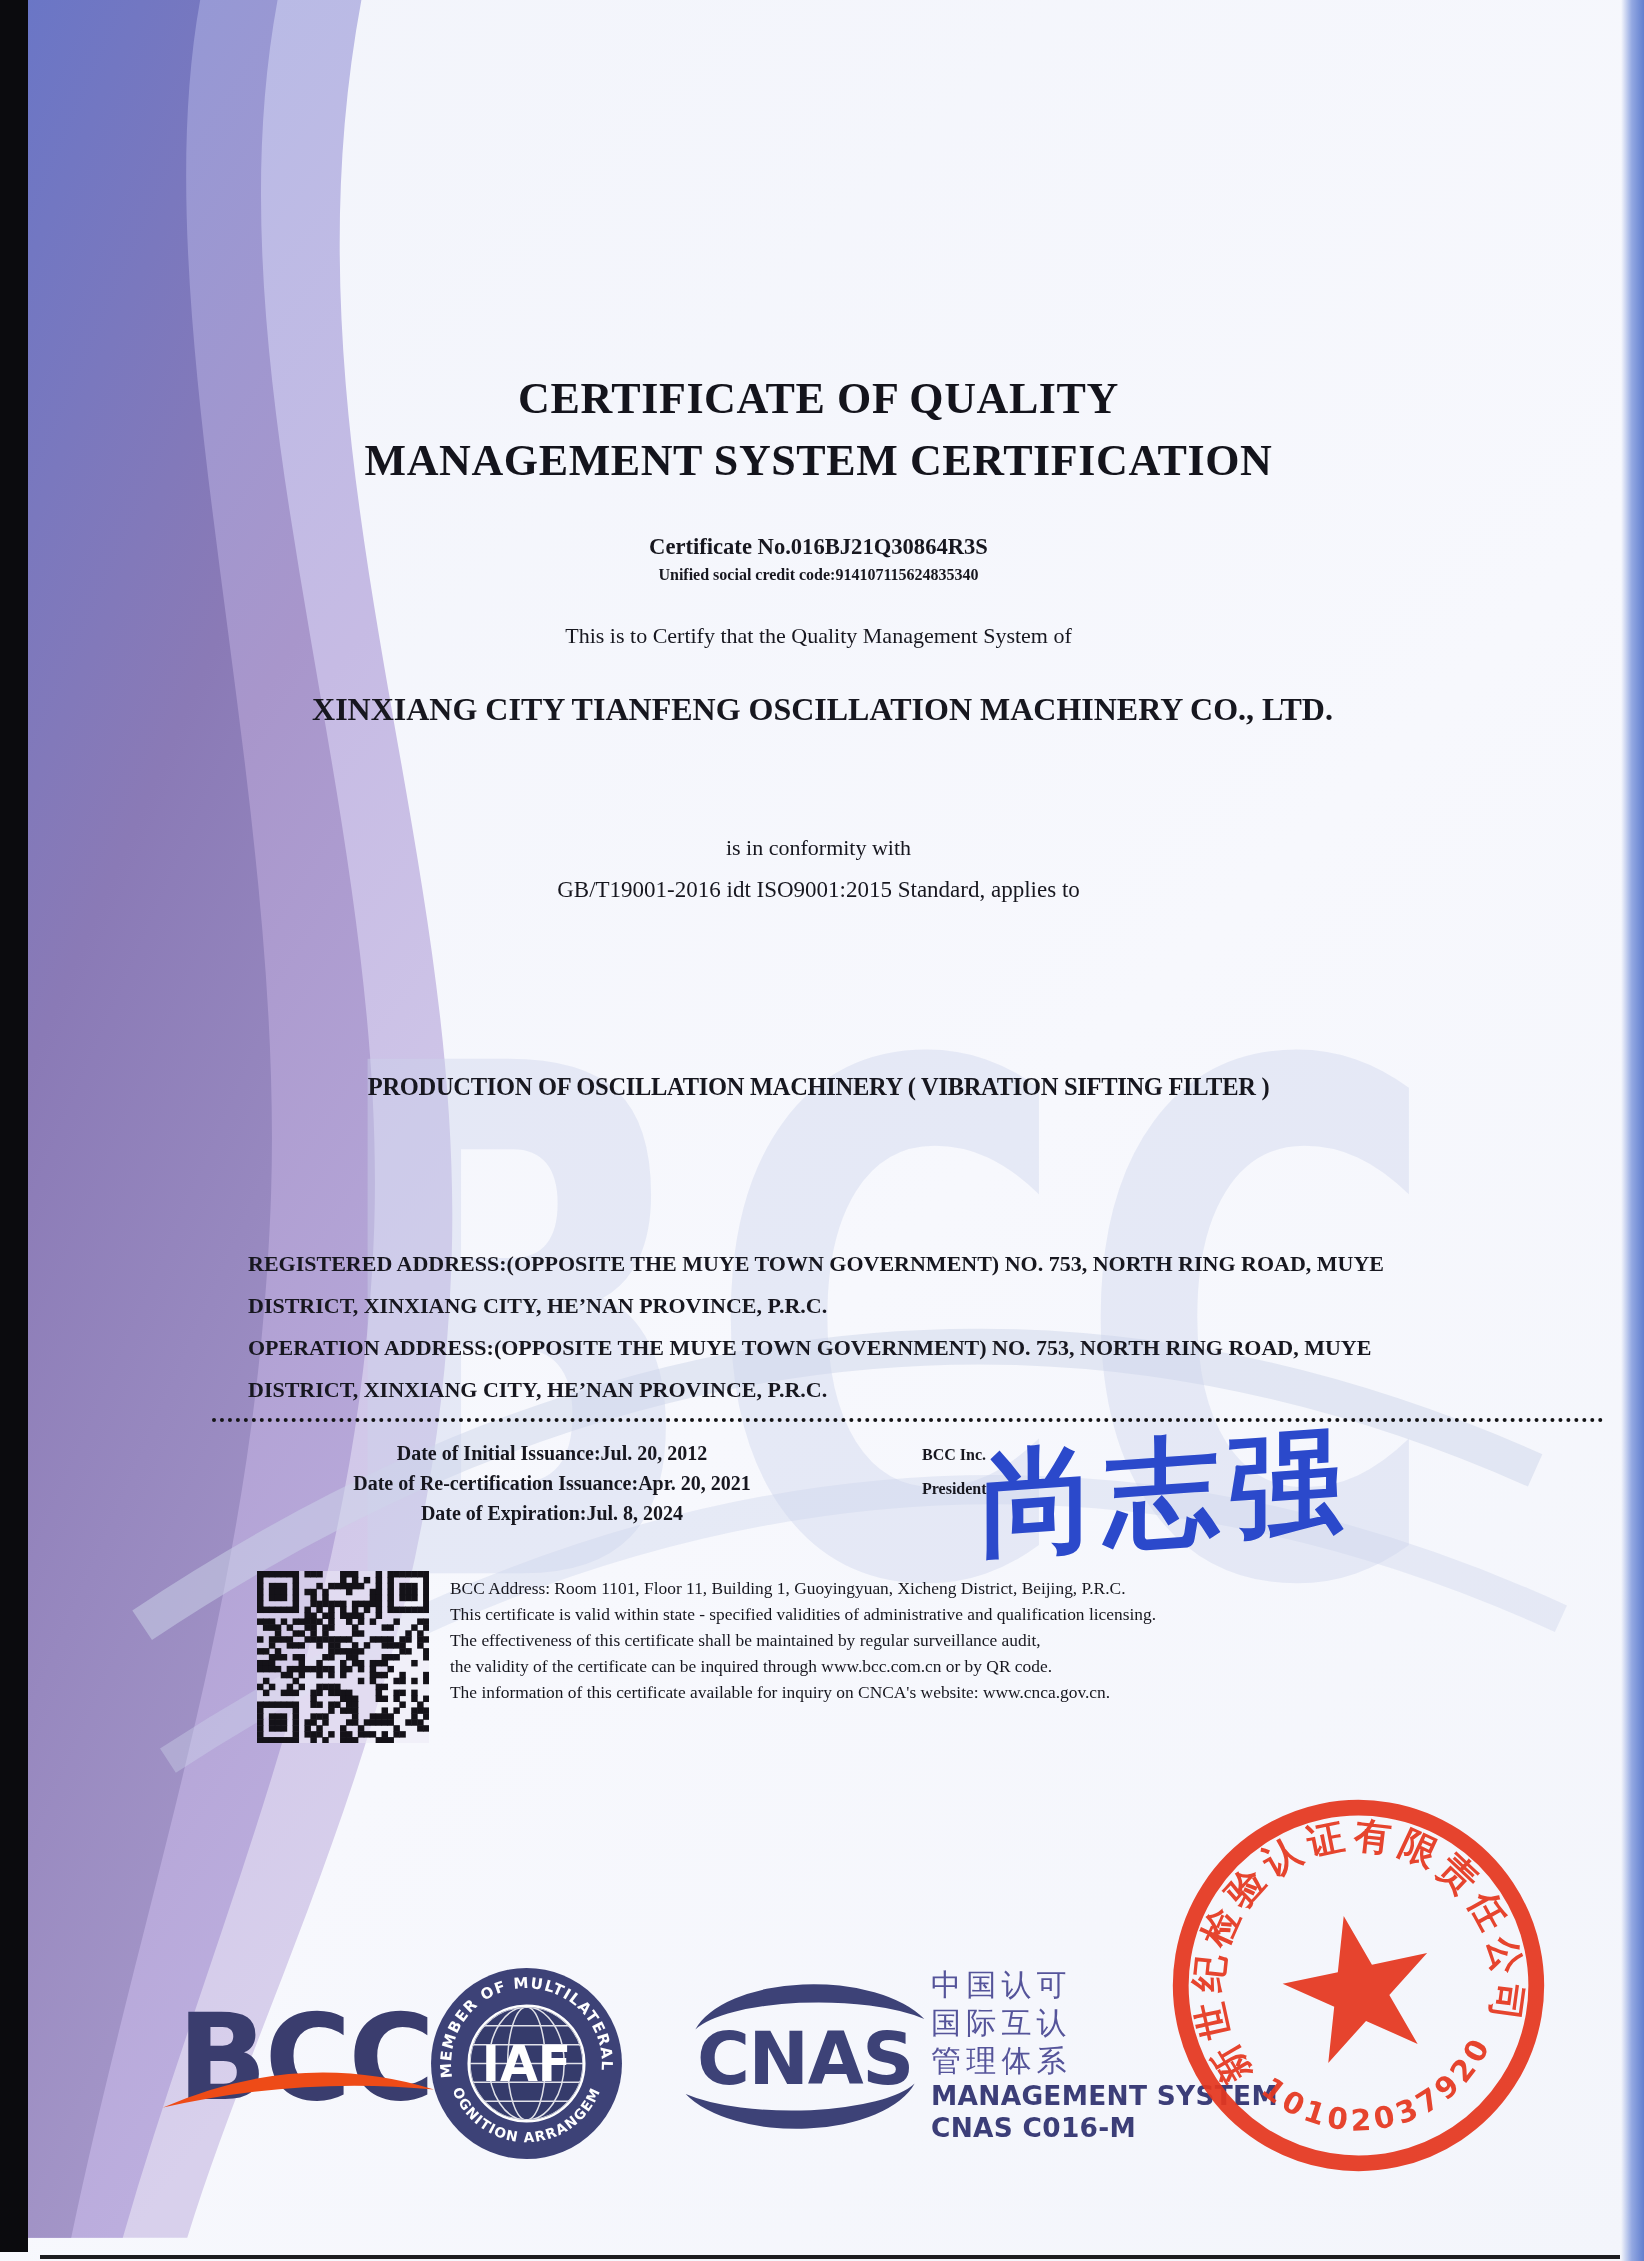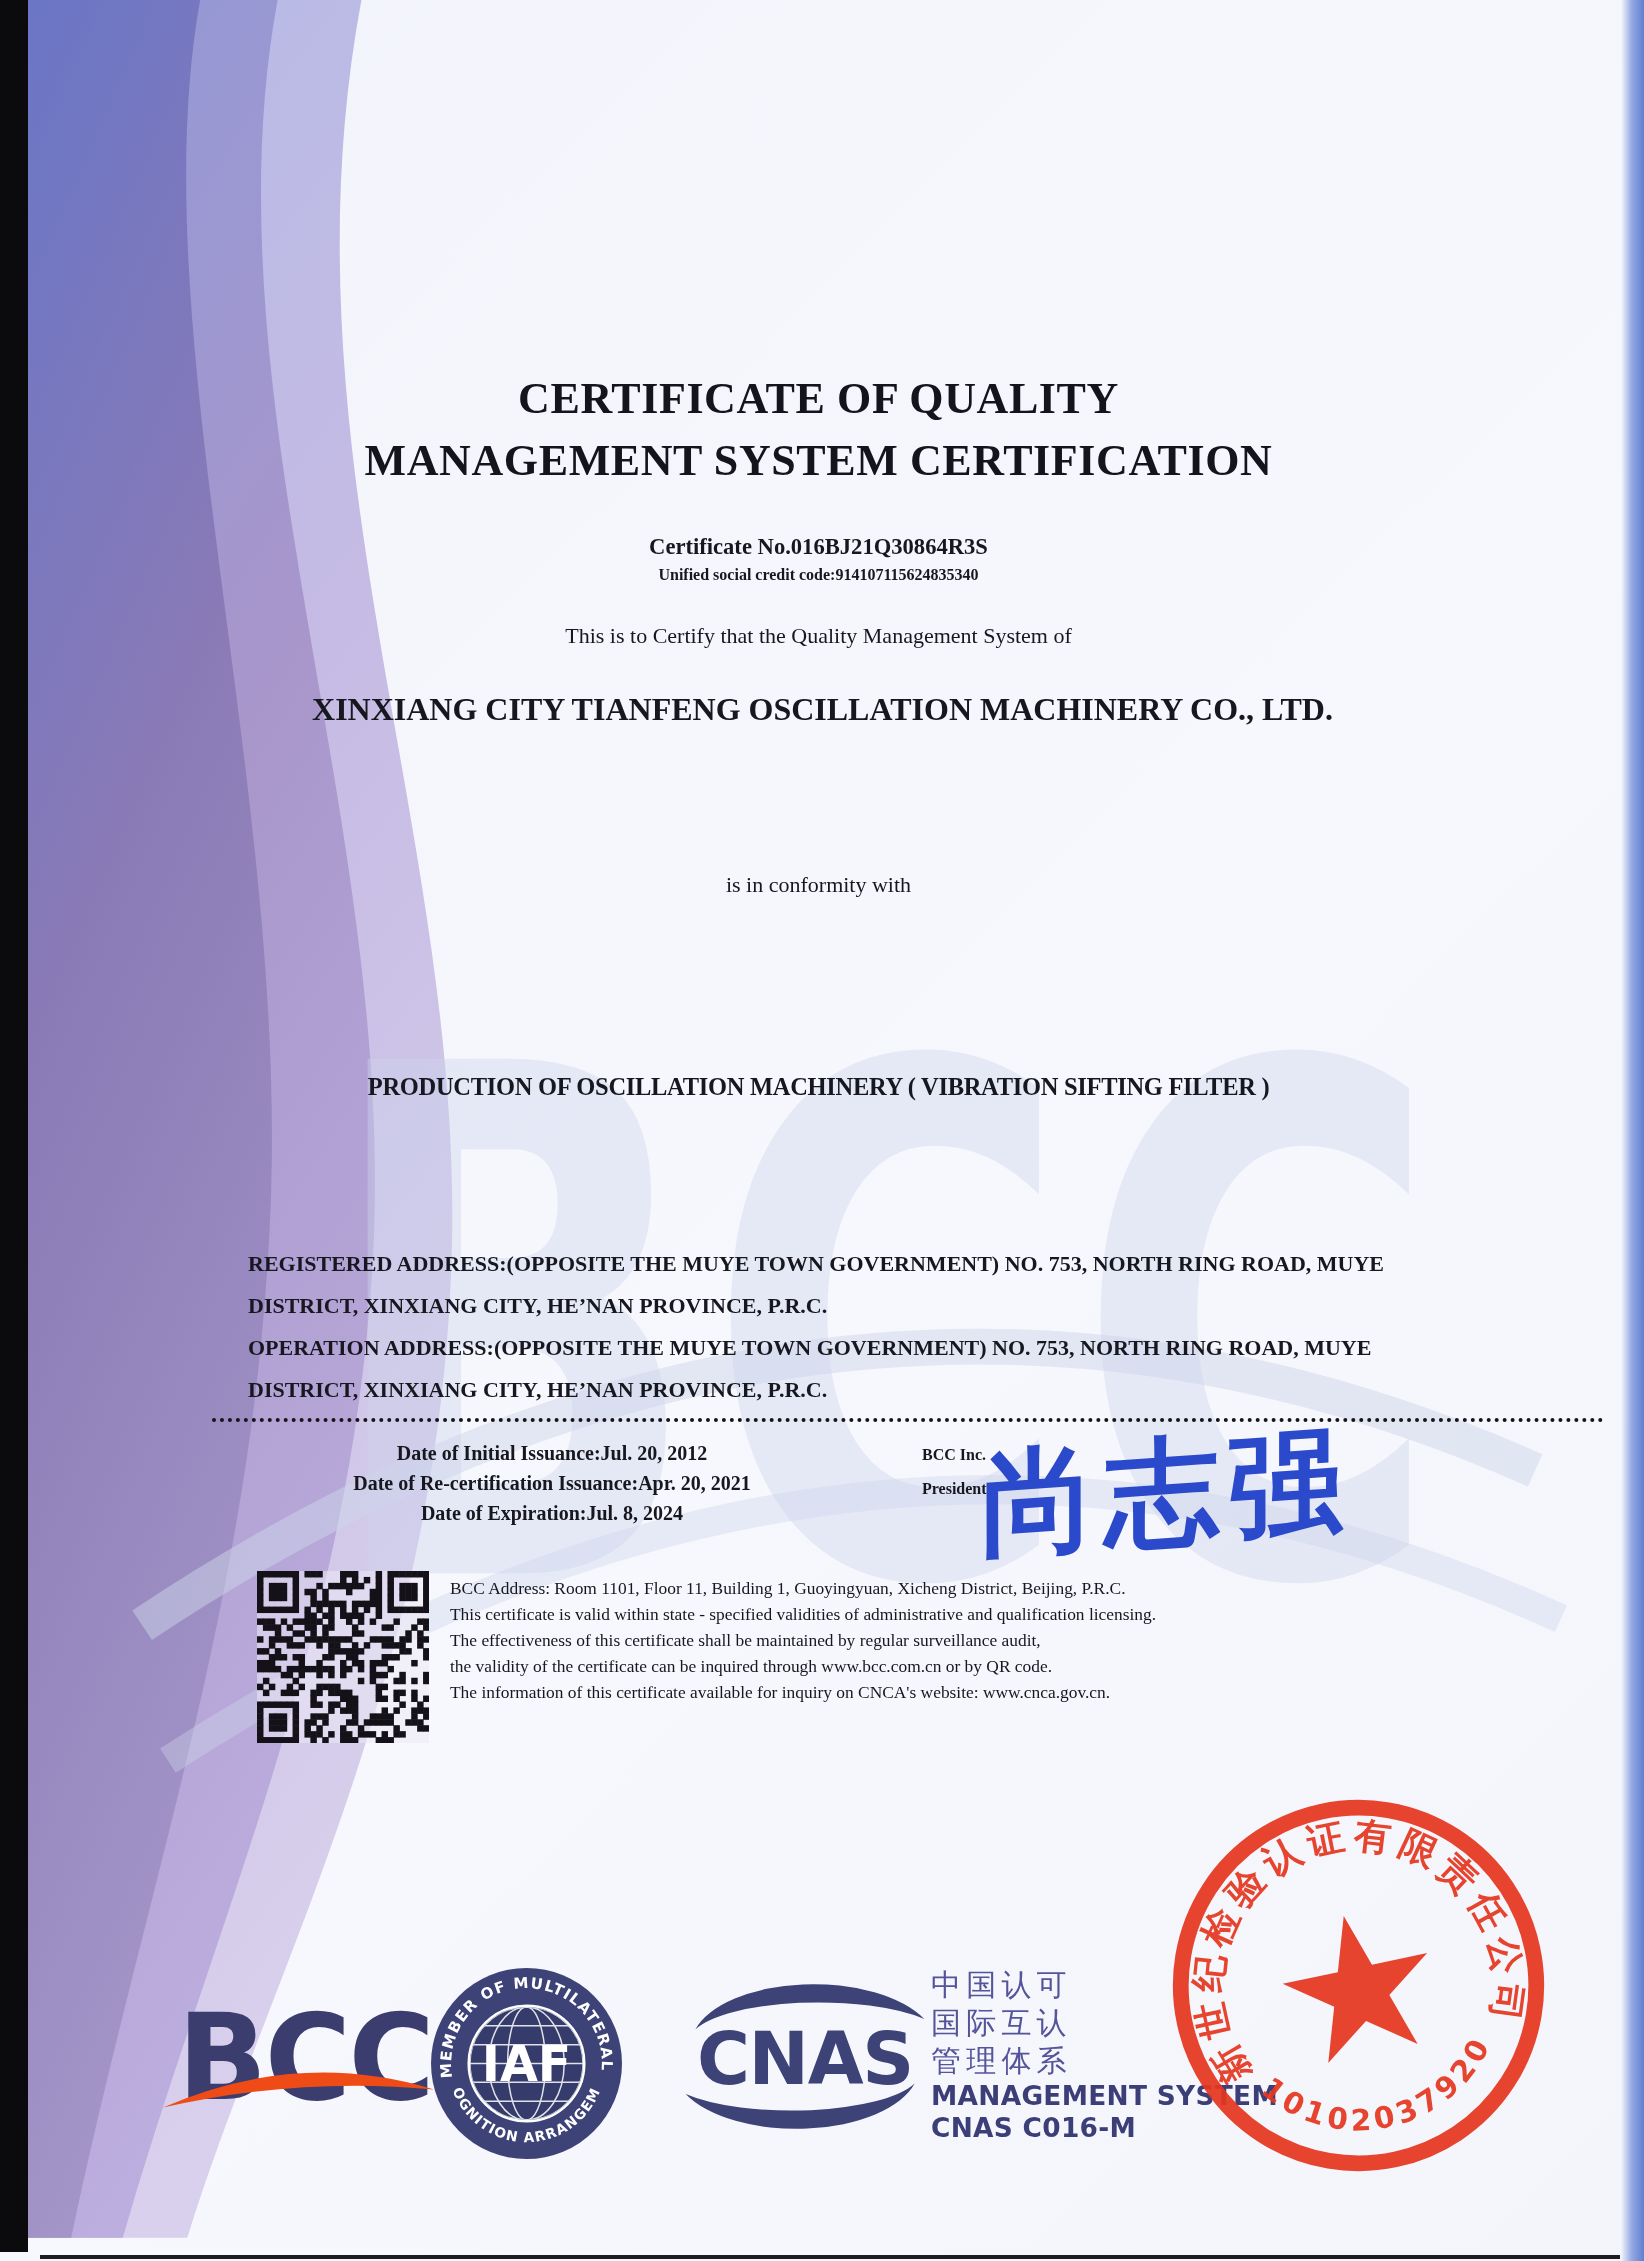--- a/index.html
+++ b/index.html
@@ -13,21 +13,21 @@
   .bands,.wm-svg{left:0;top:0;z-index:0;}
   .wm-text{left:322px;top:967px;width:1096px;text-align:center;font-family:"DejaVu Sans",sans-serif;font-weight:900;font-size:497px;line-height:510px;color:rgba(206,213,235,0.42);transform:scaleY(1.42);transform-origin:50% 0;z-index:1;letter-spacing:5.2px;}
   
   .z2{z-index:2;}
   .center{left:0;width:1637px;text-align:center;}
   .title{top:368px;font-size:44px;font-weight:700;line-height:62px;letter-spacing:0.6px;color:#14141c;}
   .certno{top:534px;font-size:22.6px;font-weight:700;}
   .social{top:566px;font-size:16px;font-weight:700;}
   .intro{top:623px;font-size:22px;font-weight:500;}
   .company{top:685px;left:255px;width:1135px;text-align:center;font-size:32px;font-weight:700;line-height:48px;}
-  .conformity{top:835px;font-size:22px;font-weight:500;margin-top:37px;}
+  .conformity{top:835px;font-size:22px;font-weight:500;}
   .standard{top:877px;font-size:23px;font-weight:500;}
   .scope{top:1073px;font-size:24.5px;font-weight:600;letter-spacing:-0.3px;}
   .addresses{top:1243px;left:248px;width:1148px;text-align:left;font-size:22px;font-weight:600;line-height:42px;}
   .divider{top:1418px;left:212px;width:1392px;border-top:4.5px dotted #151517;}
   .dates{top:1438px;left:252px;width:600px;text-align:center;font-size:20px;font-weight:600;line-height:30px;}
   .issuer{top:1438px;left:922px;font-size:16px;font-weight:600;line-height:34px;}
   .signature{top:1412px;left:980px;width:490px;font-family:"DejaVu Sans",sans-serif;font-size:115px;font-weight:700;color:#2b49cb;transform:rotate(-4deg) skewX(-4deg);letter-spacing:9px;z-index:3;}
   .qr{top:1571px;left:257px;width:172px;height:172px;background:rgba(236,233,246,0.55);z-index:2;}
   .fineprint{top:1575px;left:450px;width:955px;font-size:17.4px;font-weight:500;line-height:26px;text-align:left;}
   
@@ -82,20 +82,21 @@
   <div class="abs center title z2">
     <div>CERTIFICATE OF QUALITY</div>
     <div>MANAGEMENT SYSTEM CERTIFICATION</div>
   </div>
 
   <div class="abs center certno z2">Certificate No.016BJ21Q30864R3S</div>
   <div class="abs center social z2">Unified social credit code:914107115624835340</div>
   <div class="abs center intro z2">This is to Certify that the Quality Management System of</div>
   <div class="abs company z2">XINXIANG CITY TIANFENG OSCILLATION MACHINERY CO., LTD.</div>
   <div class="abs center conformity z2">is in conformity with</div>
+  <div class="abs center standard z2">GB/T19001-2016 idt ISO9001:2015 Standard, applies to</div>
   <div class="abs center scope z2">PRODUCTION OF OSCILLATION MACHINERY ( VIBRATION SIFTING FILTER )</div>
 
   <div class="abs addresses z2">
     <div>REGISTERED ADDRESS:(OPPOSITE THE MUYE TOWN GOVERNMENT) NO. 753, NORTH RING ROAD, MUYE DISTRICT, XINXIANG CITY, HE’NAN PROVINCE, P.R.C.</div>
     <div>OPERATION ADDRESS:(OPPOSITE THE MUYE TOWN GOVERNMENT) NO. 753, NORTH RING ROAD, MUYE DISTRICT, XINXIANG CITY, HE’NAN PROVINCE, P.R.C.</div>
   </div>
 
   <div class="abs divider z2"></div>
 
   <div class="abs dates z2">

